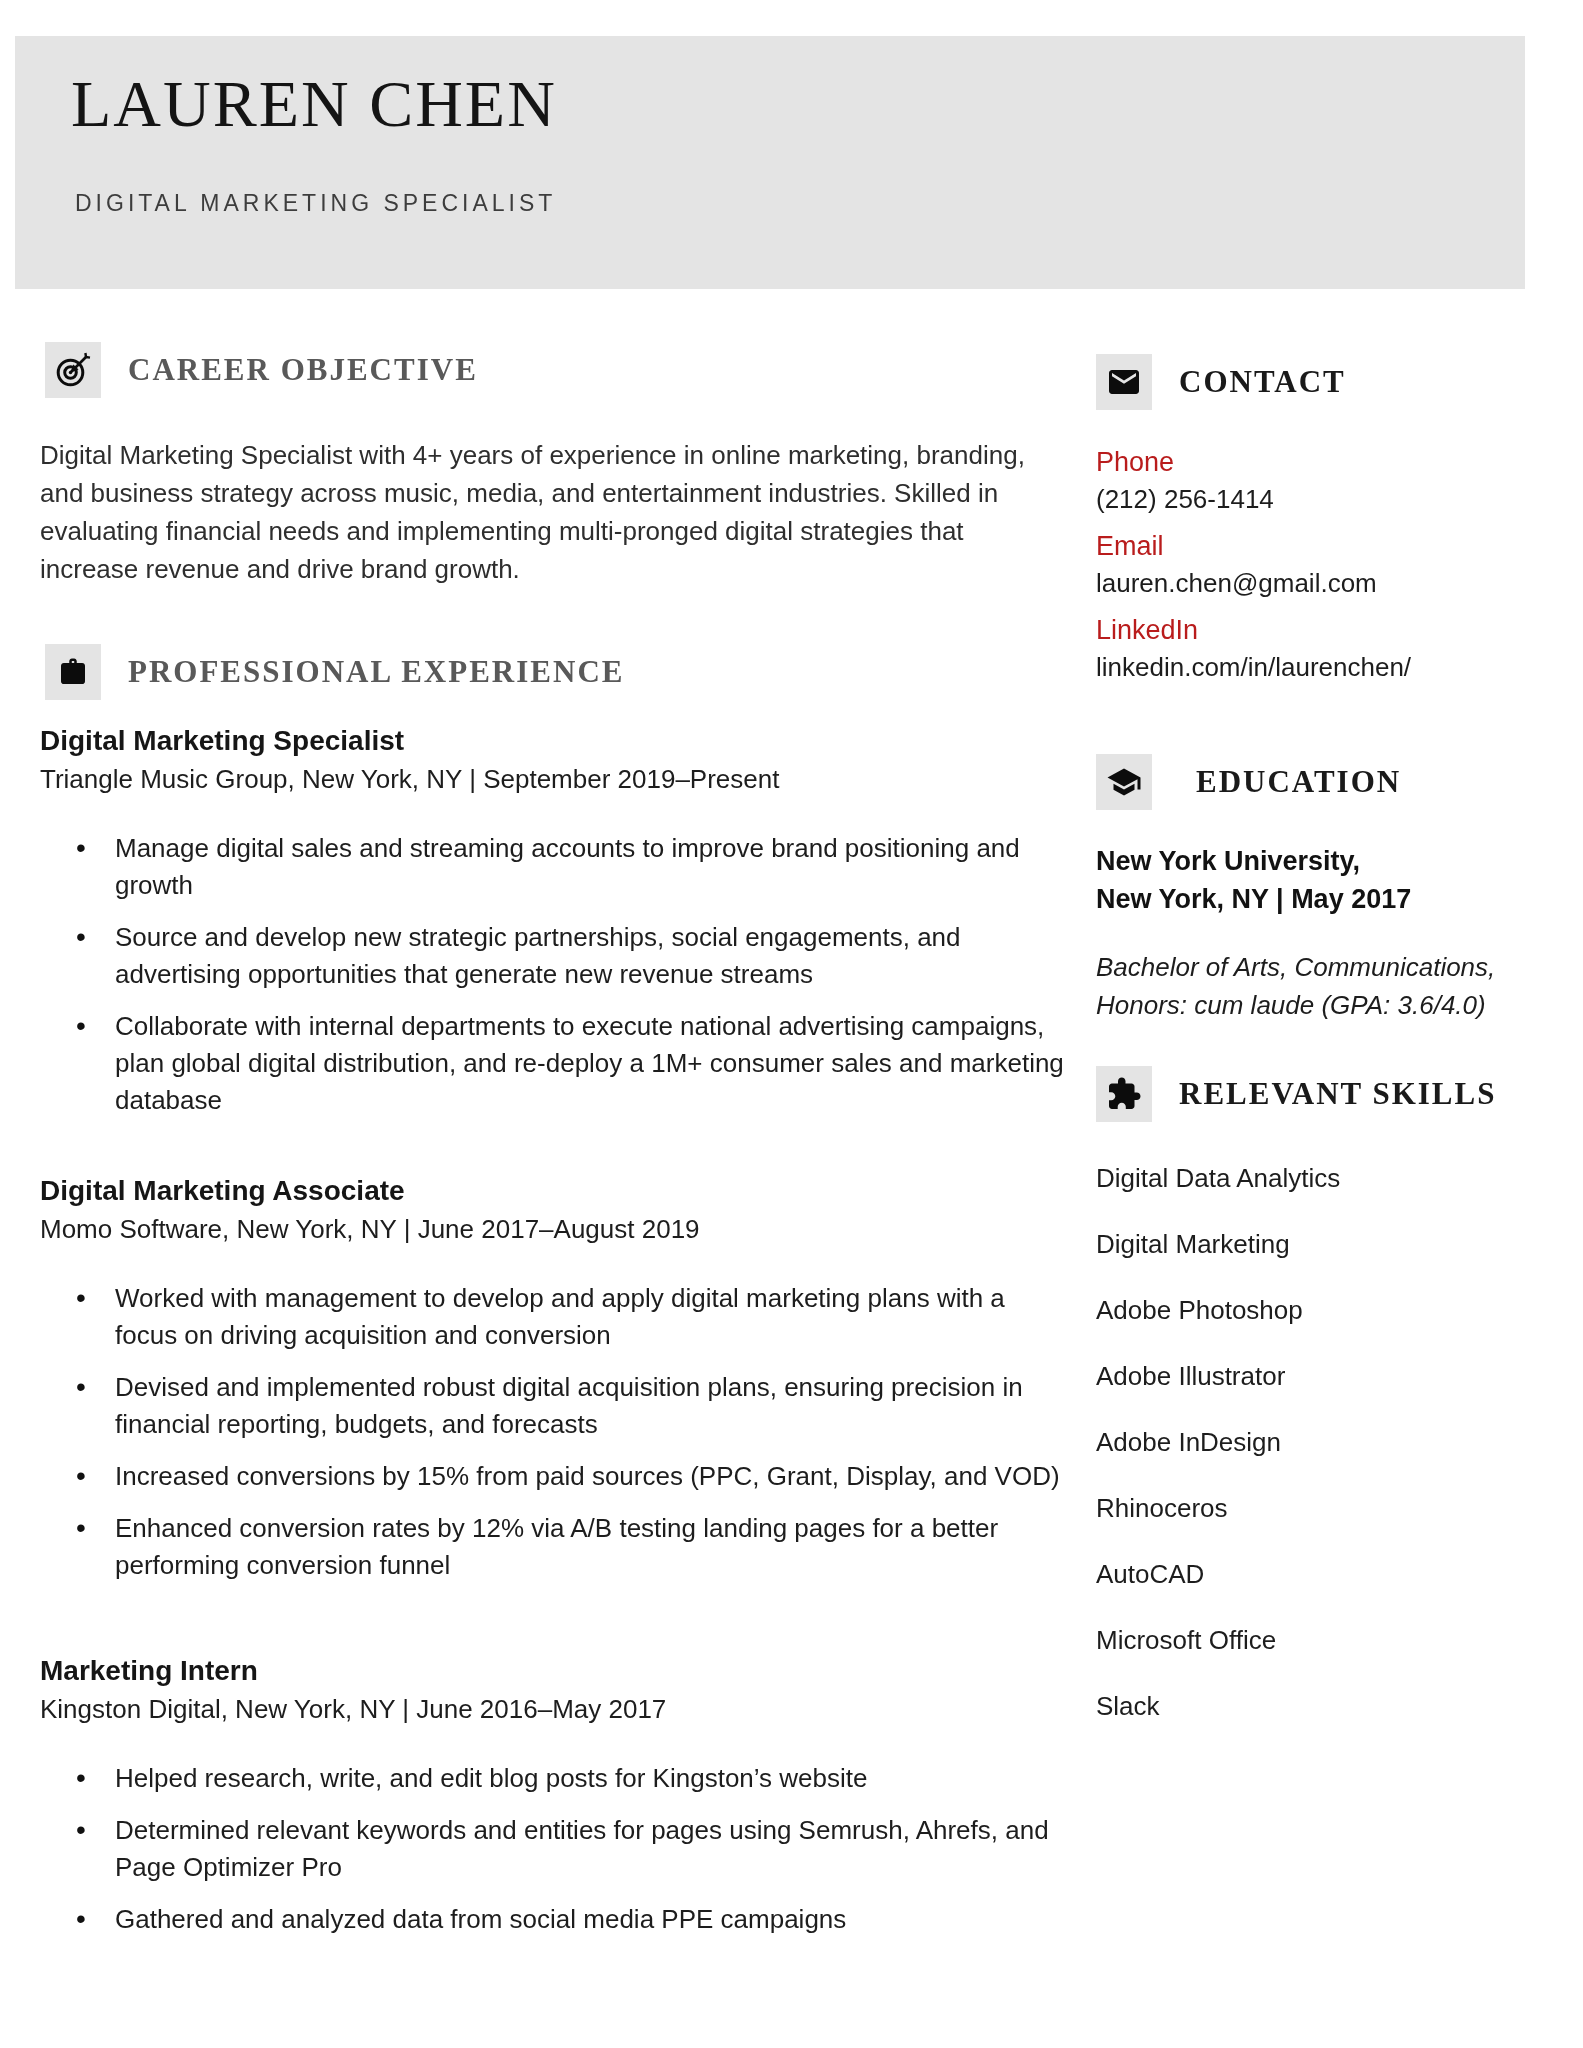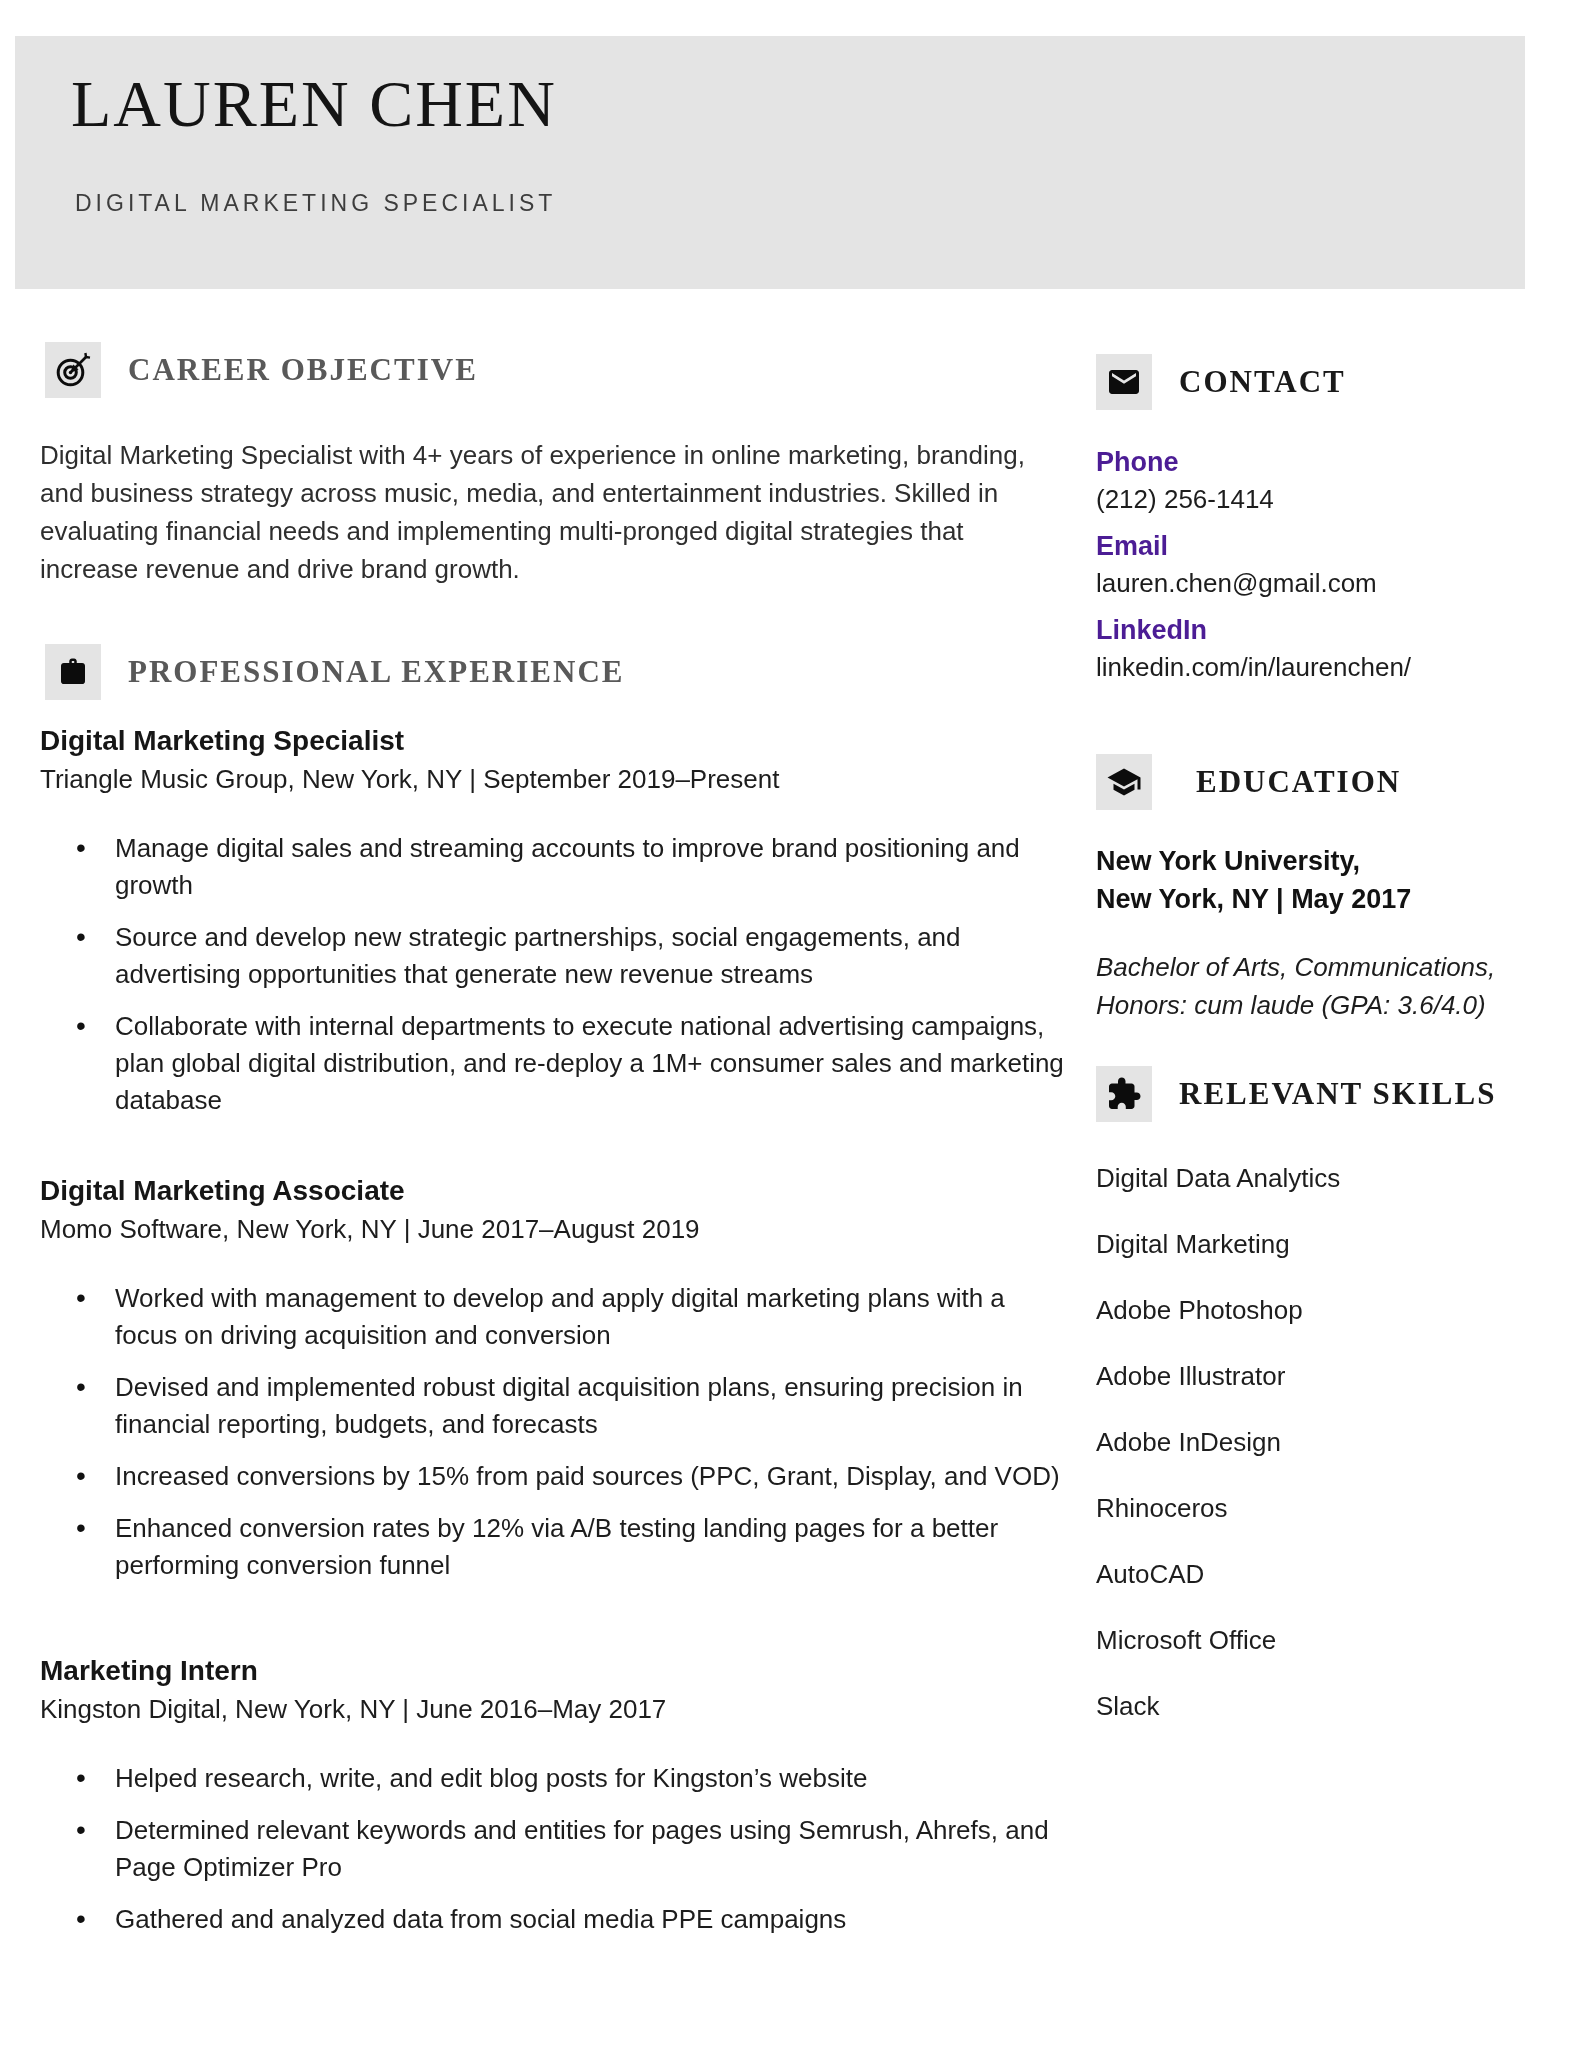--- a/index.html
+++ b/index.html
@@ -56,21 +56,21 @@
   .job li {
     position:relative; padding-left:75px; font-size:26px; line-height:37px;
     color:#1d1d1d; margin-bottom:15px;
   }
   .job li::before { content:"•"; position:absolute; left:36px; top:-1px; font-size:28px; color:#111; }
 
   
   #contact-sec { left:1096px; top:354px; }
   .contact-list { position:absolute; left:1096px; top:444px; width:460px; }
   .contact-item { margin-bottom:10px; }
-  .c-label { font-weight:bold; font-size:27px; line-height:37px; color:#4c1d95; }
+  .c-label { font-weight:normal; font-size:27px; line-height:37px; color:#b91c1c; }
   .c-value { font-size:26px; line-height:37px; color:#1d1d1d; }
 
   #edu-sec { left:1096px; top:754px;gap:44px; }
   .edu-body { position:absolute; left:1096px; top:842px; width:470px; }
   .edu-school { font-weight:bold; font-size:27px; line-height:38px; color:#121212; }
   .edu-degree { font-style:italic; font-size:26px; line-height:38px; color:#1d1d1d; margin-top:30px; }
 
   #skills-sec { left:1096px; top:1066px;justify-content:center; }
   .skills-list { position:absolute; left:1096px; top:1160px; width:460px; list-style:none; margin:0; padding:0; }
   .skills-list li { font-size:26px; line-height:37px; margin-bottom:29px; color:#1d1d1d; }

